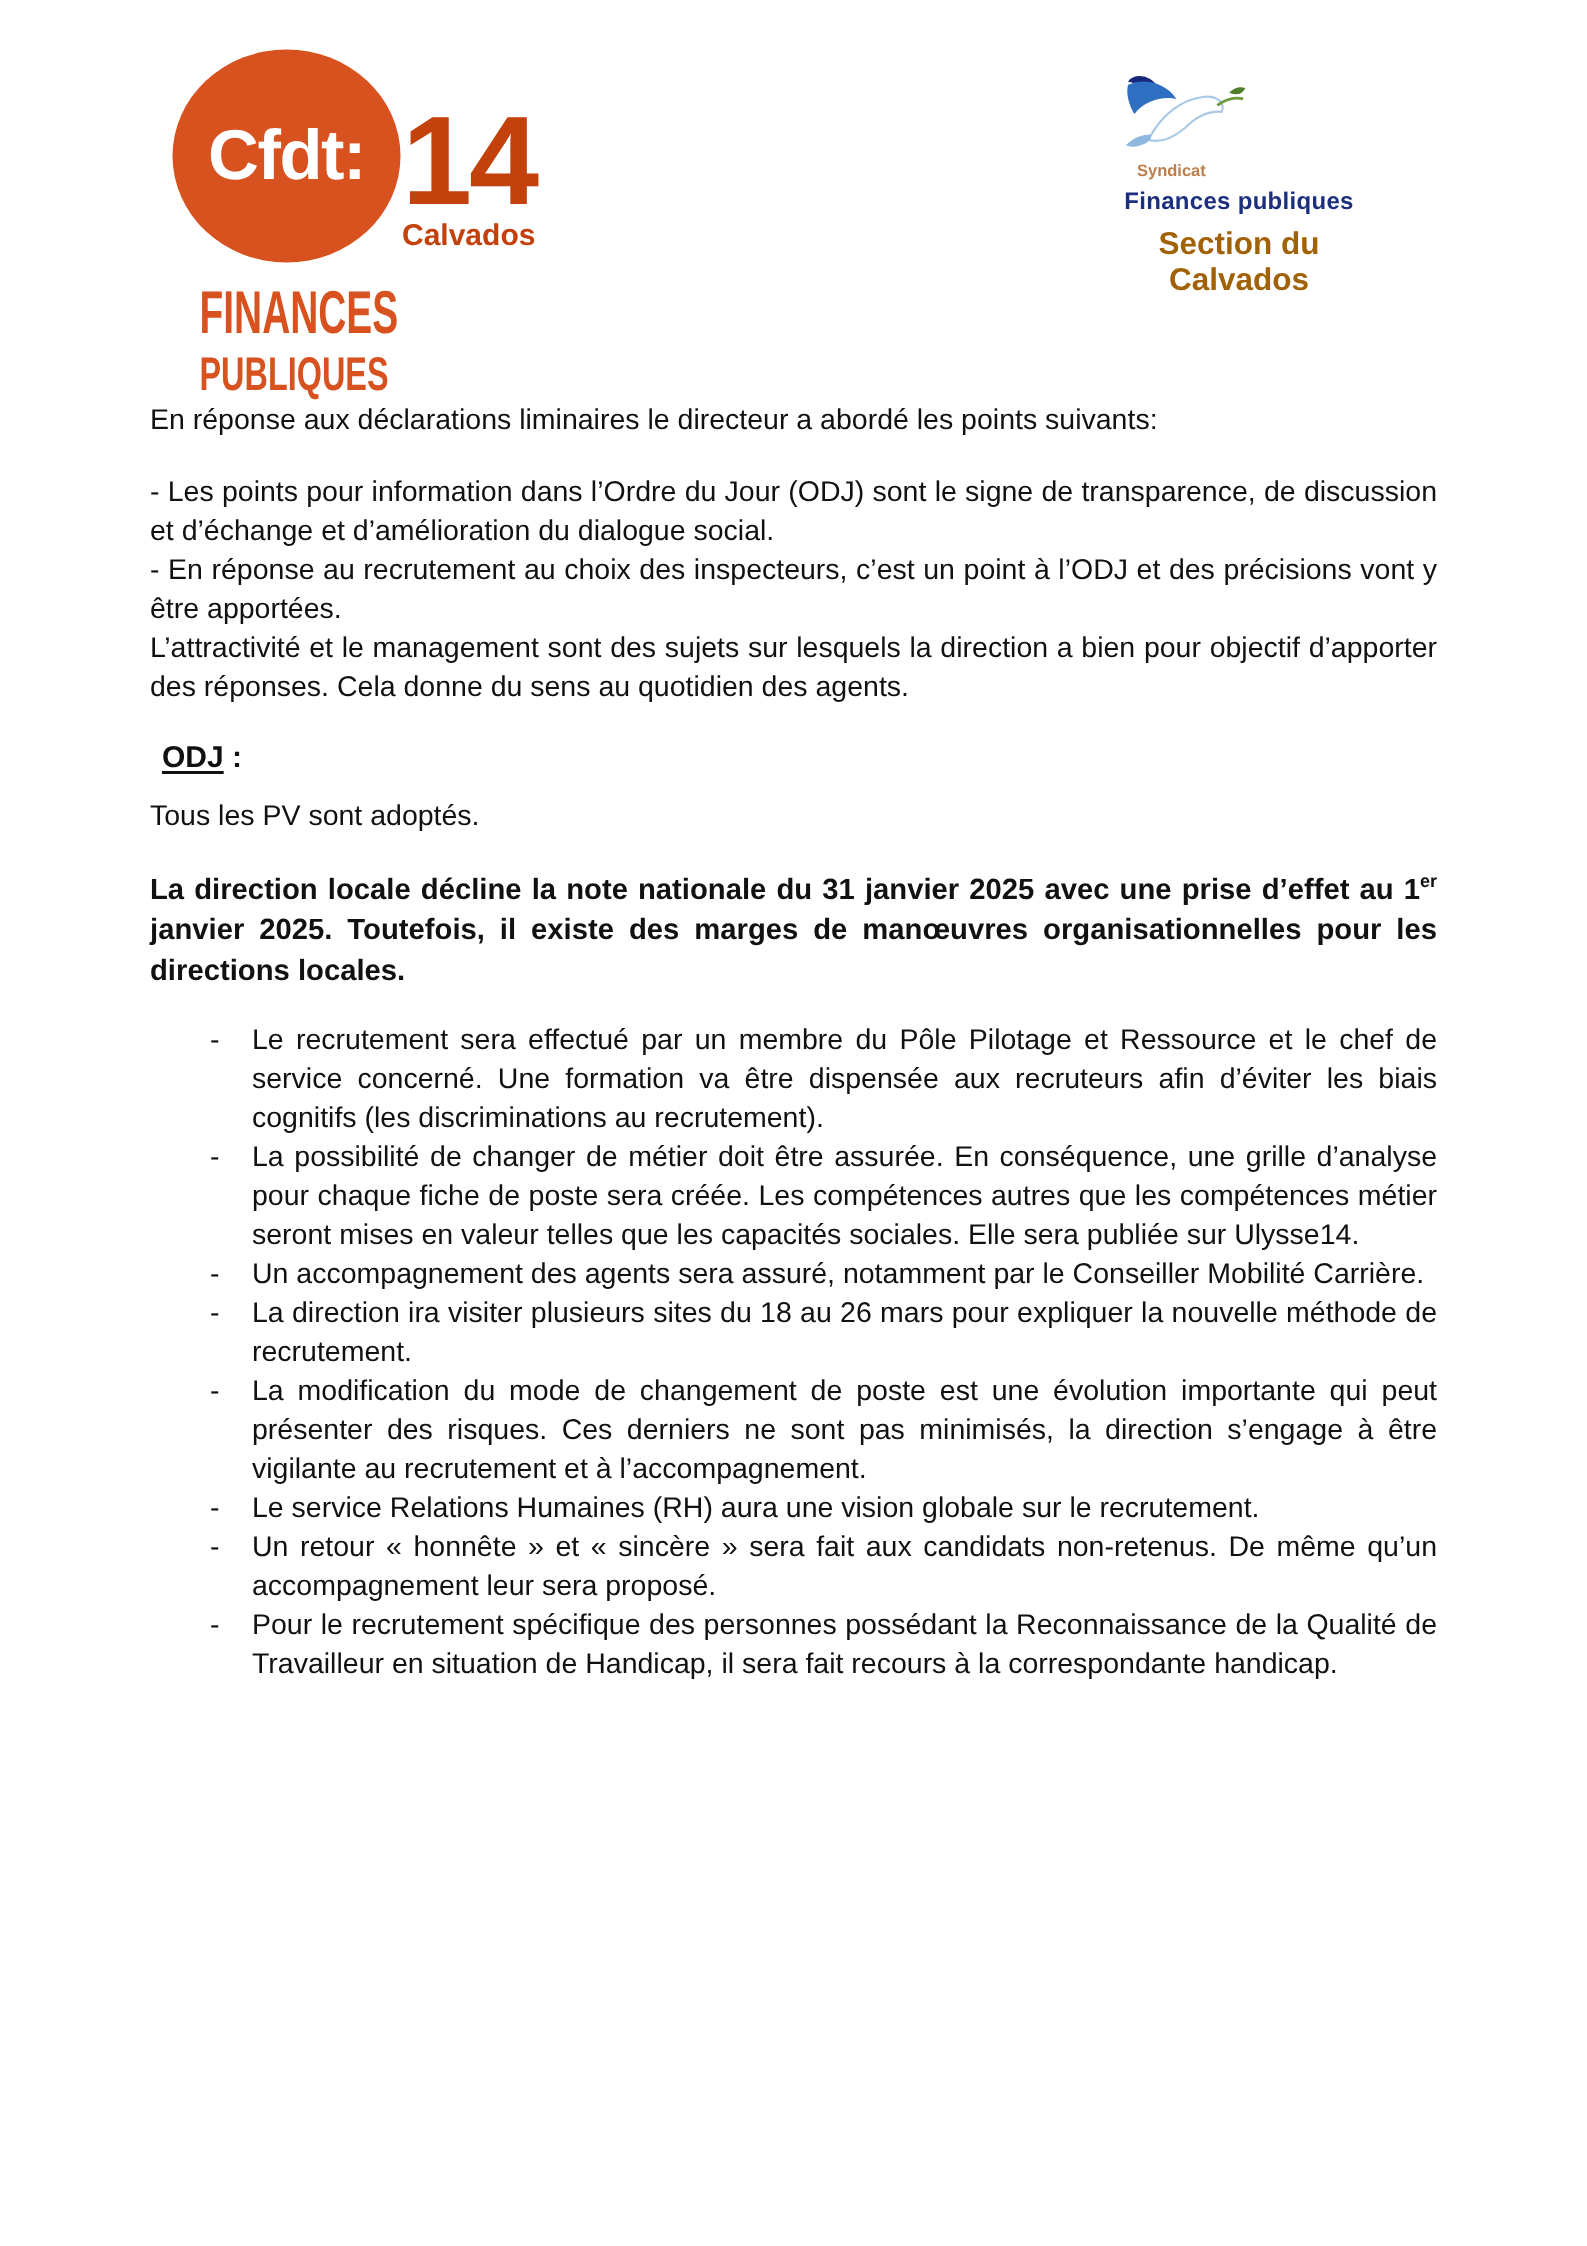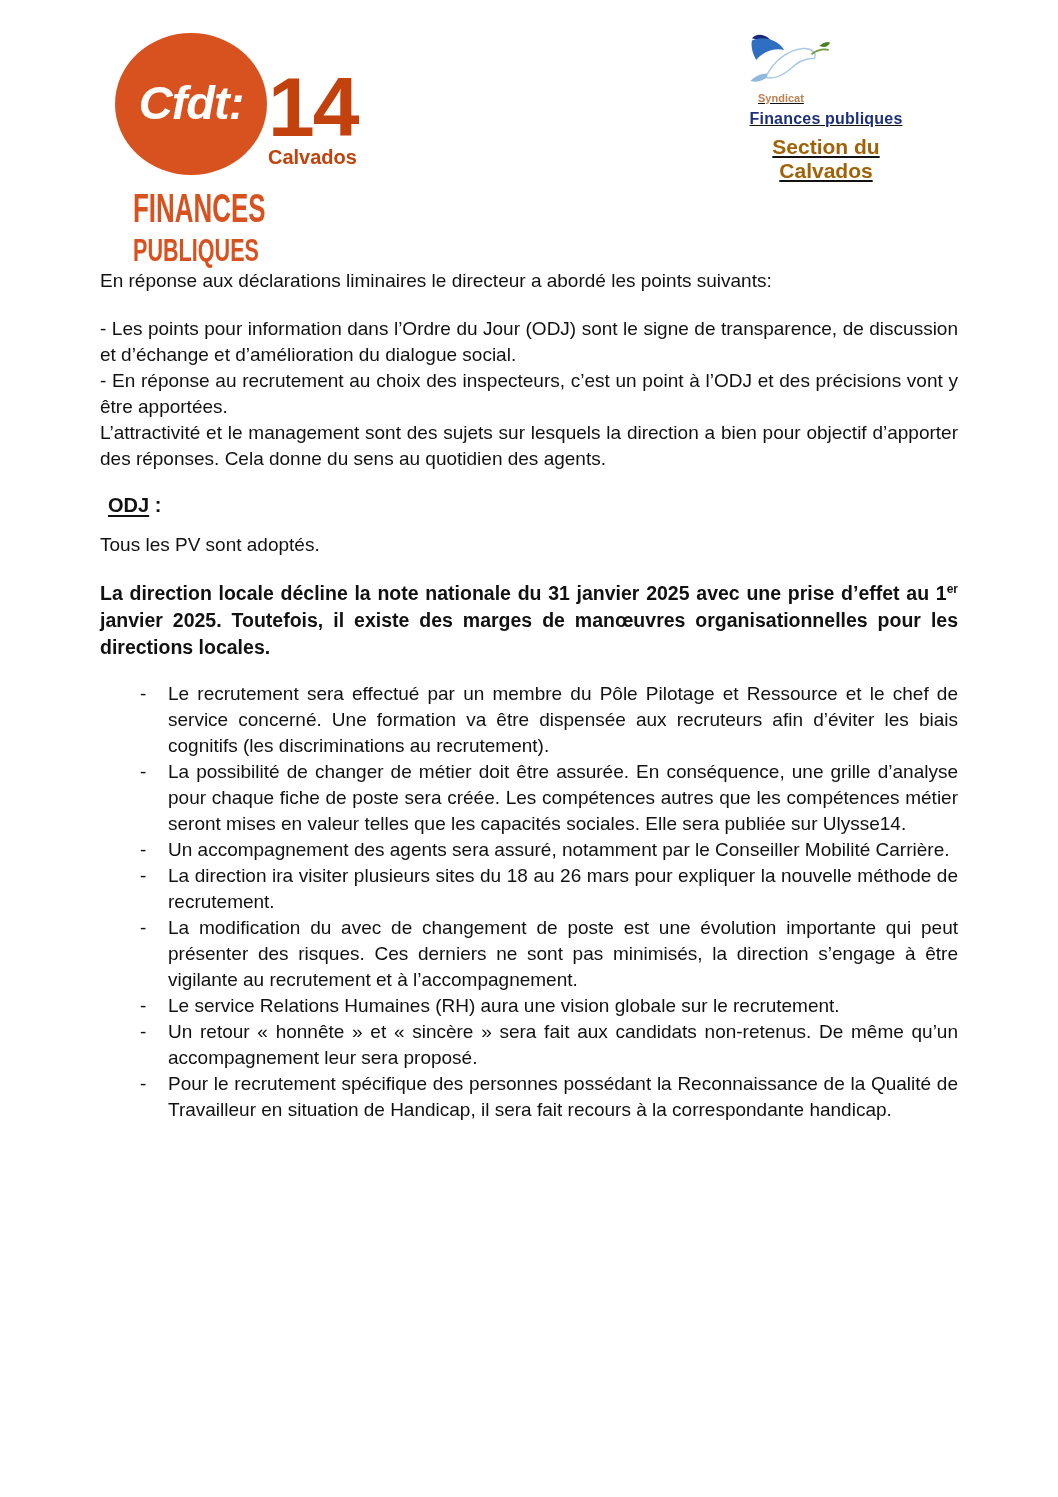--- a/index.html
+++ b/index.html
@@ -9,36 +9,36 @@
     position:relative; width:1058px; height:1497px; margin:0 auto;
     background:#ffffff; overflow:hidden; padding:0 100px;
   }
 
   
   .header { position:relative; height:242px; }
 
   .cfdt-logo { position:absolute; left:15px; top:33px; width:240px; }
   .cfdt-circle {
     width:152px; height:142px; border-radius:50%;
-    background:#d8521f; display:flex; align-items:center; justify-content:center;font-style:italic;
+    background:#d8521f; display:flex; align-items:center; justify-content:center;
   }
   .cfdt-brand {
     color:#ffffff; font-weight:bold; font-size:47px; letter-spacing:-1px;
     padding-bottom:4px;
   }
   .cfdt-right { position:absolute; left:153px; top:36px; color:#c2410c; }
   .cfdt-number { font-size:84px; font-weight:bold; line-height:0.92; letter-spacing:-2px; }
   .cfdt-region { font-size:20px; font-weight:bold; margin-top:0; letter-spacing:0; }
   .cfdt-fin, .cfdt-pub {
     color:#d8521f; font-weight:bold; transform-origin:left top;
   }
   .cfdt-fin { margin-top:10px; margin-left:18px; font-size:36px; transform:scale(0.72,1.12); letter-spacing:0px; }
   .cfdt-pub { margin-top:6px;  margin-left:18px; font-size:30px; transform:scale(0.72,1.05); }
 
-  .cftc-logo { position:absolute; left:628px; top:32px; width:196px; text-align:center;text-decoration:underline; }
+  .cftc-logo { position:absolute; left:628px; top:48px; width:196px; text-align:center; }
   .cftc-dove { display:block; margin:0 auto 0 18px; }
   .cftc-syndicat { text-align:left; margin-left:30px; margin-top:-6px;
     font-size:11px; font-weight:bold; color:#bd7f4e; }
   .cftc-name { font-weight:bold; font-size:56px; line-height:0.92; letter-spacing:-2px; margin-top:-2px; }
   .cftc-name .l1 { color:#1d2f82; }
   .cftc-name .l2 { color:#2b5cb0; }
   .cftc-name .l3 { color:#1d2f82; }
   .cftc-name .l4 { color:#2e72c5; }
   .cftc-fp { font-size:16px; font-weight:bold; color:#1c2f7d; margin-top:6px; letter-spacing:0.2px; }
   .cftc-section { font-size:21px; font-weight:bold; color:#a16207; margin-top:7px; }
@@ -134,21 +134,21 @@
       <div class="bullet">
           <span class="dash">-</span>
           <span class="btext">Un accompagnement des agents sera assuré, notamment par le Conseiller Mobilité Carrière.</span>
         </div>
       <div class="bullet">
           <span class="dash">-</span>
           <span class="btext">La direction ira visiter plusieurs sites du 18 au 26 mars pour expliquer la nouvelle méthode de recrutement.</span>
         </div>
       <div class="bullet">
           <span class="dash">-</span>
-          <span class="btext">La modification du avec de changement de poste est une évolution importante qui peut présenter des risques. Ces derniers ne sont pas minimisés, la direction s’engage à être vigilante au recrutement et à l’accompagnement.</span>
+          <span class="btext">La modification du mode de changement de poste est une évolution importante qui peut présenter des risques. Ces derniers ne sont pas minimisés, la direction s’engage à être vigilante au recrutement et à l’accompagnement.</span>
         </div>
       <div class="bullet">
           <span class="dash">-</span>
           <span class="btext">Le service Relations Humaines (RH) aura une vision globale sur le recrutement.</span>
         </div>
       <div class="bullet">
           <span class="dash">-</span>
           <span class="btext">Un retour « honnête » et « sincère » sera fait aux candidats non-retenus. De même qu’un accompagnement leur sera proposé.</span>
         </div>
       <div class="bullet">

